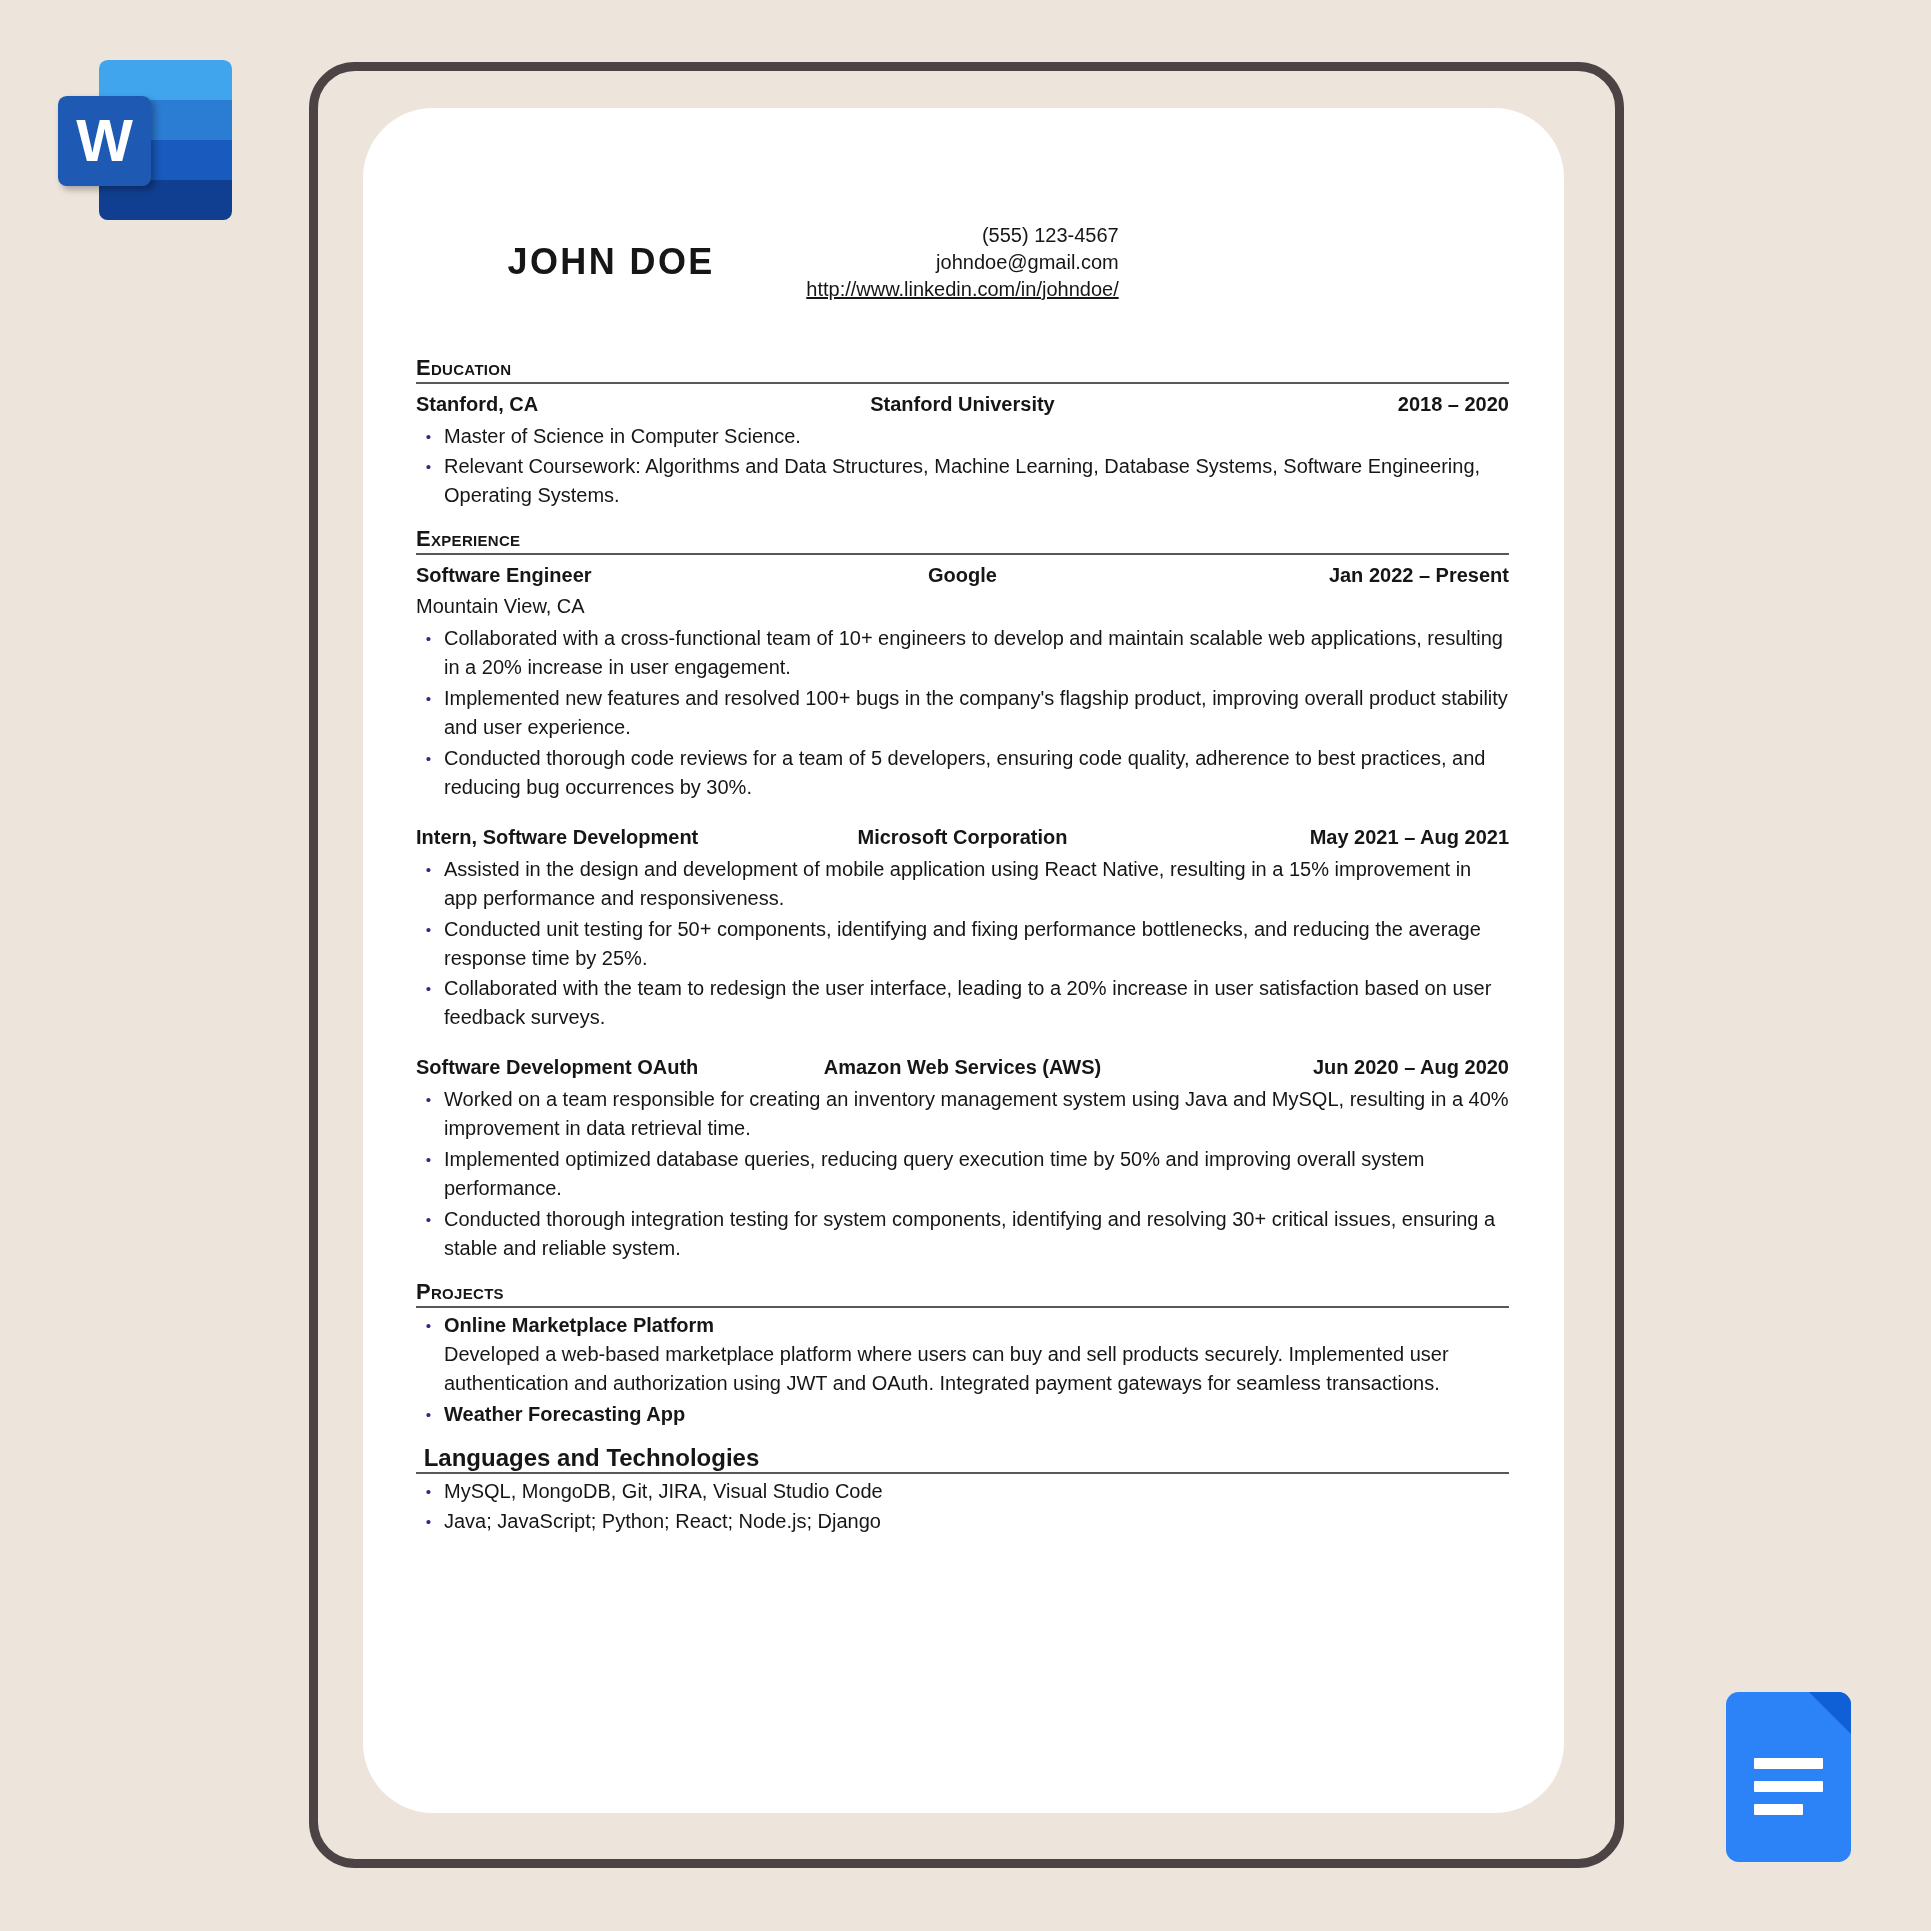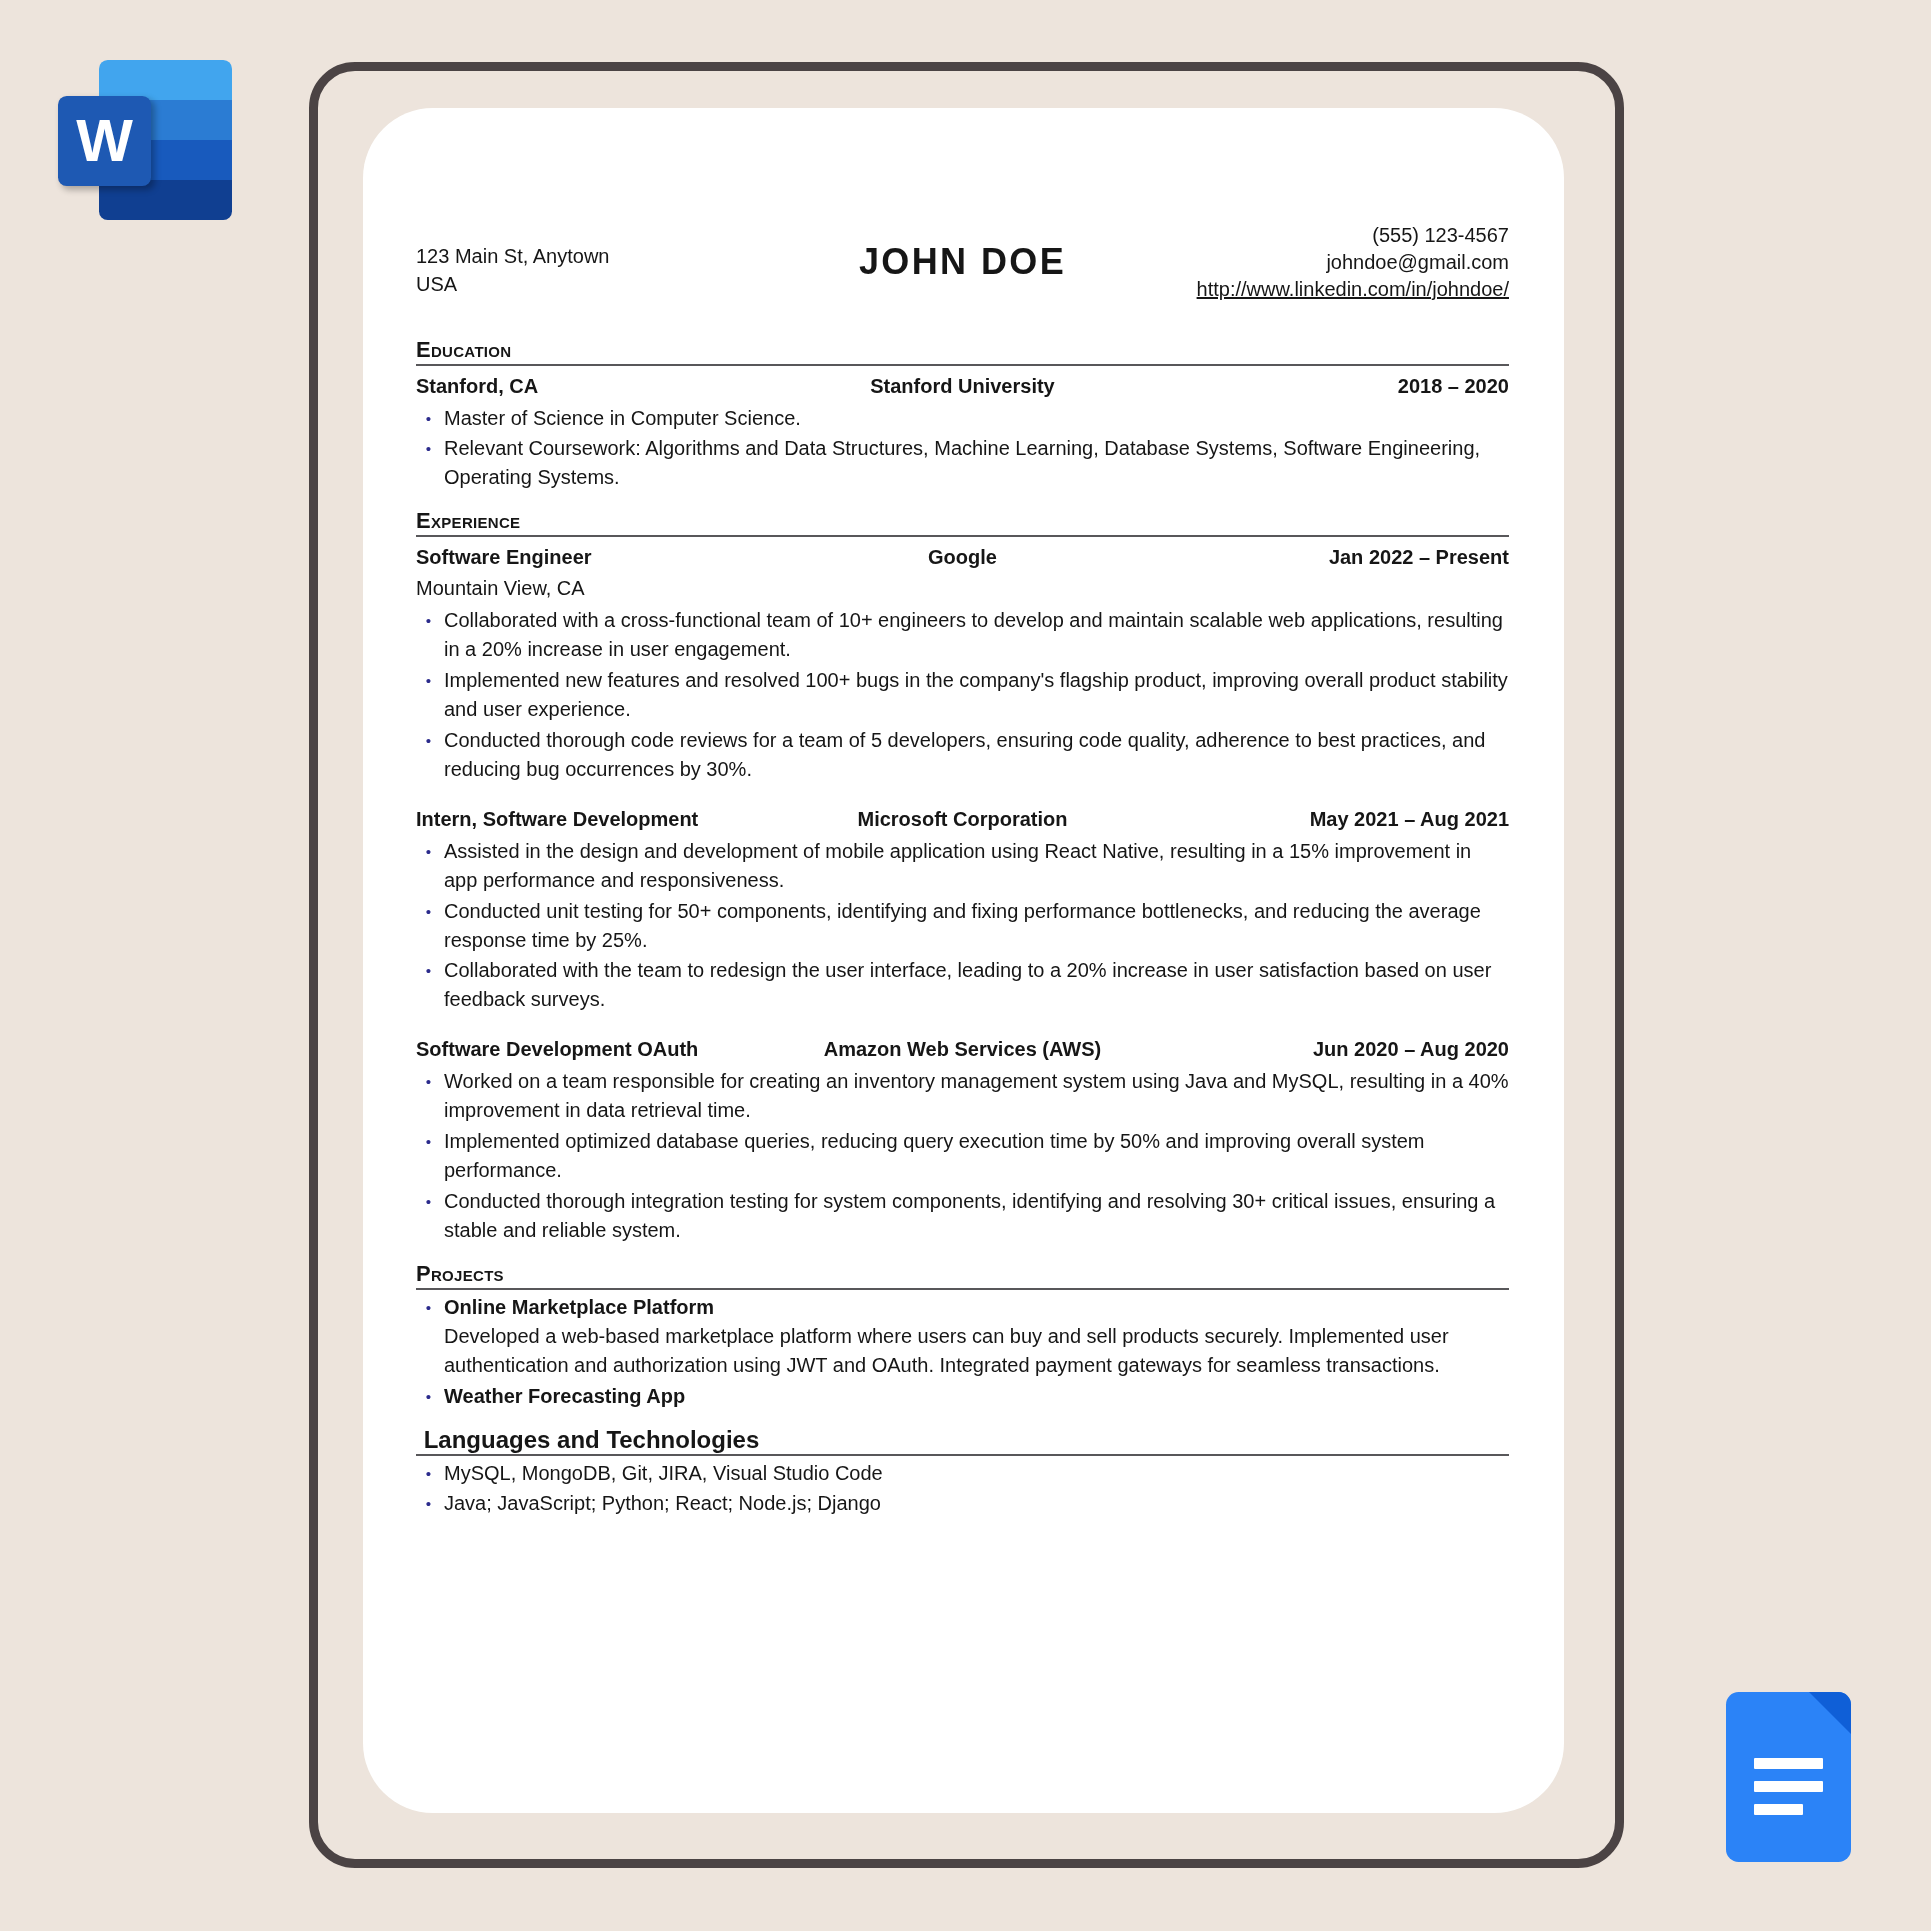--- a/index.html
+++ b/index.html
@@ -40,21 +40,21 @@
 
   
   .header{display:grid;grid-template-columns:1fr auto 1fr;align-items:start;}
   .addr{margin-top:20px;line-height:28px;}
   .person-name{margin-top:22px;font-size:36px;font-weight:800;letter-spacing:2.4px;line-height:1;white-space:nowrap;text-align:center;}
   .contact{text-align:right;line-height:27px;}
   .contact .link{text-decoration:underline;}
 
   
   .sec{margin-top:17px;}
-  .sec-first{margin-top:35px;}
+  .sec-first{margin-top:53px;}
   .shead{font-variant:small-caps;font-weight:700;font-size:22px;line-height:23px;letter-spacing:0.3px;}
   .shead2{font-weight:700;font-size:24px;line-height:23px;padding-left:7.7px;}
   .rule{border-bottom:2.9px solid #58575a;margin-top:2.9px;}
   .row3{display:grid;grid-template-columns:1fr auto 1fr;margin-top:5.8px;font-weight:700;}
   .row3 .c{text-align:left;}
   .row3 .r{text-align:right;}
   .loc{margin-top:1.9px;}
   ul{list-style:none;margin:2.9px 0 0 0;padding:0;}
   li{position:relative;padding-left:28px;margin-top:1.9px;}
   li::before{content:"•";position:absolute;left:9.7px;top:0;color:#2b2b8c;font-size:15.4px;line-height:29px;}
@@ -87,24 +87,20 @@
       <span>W</span>
     </div>
   </div>
 
   <div class="frame"></div>
 
   <div class="page">
     <div class="content">
 
       <div class="header">
-        <div class="addr">
-          <div>123 Main St, Anytown</div>
-          <div>USA</div>
-        </div>
         <div class="person-name">JOHN DOE</div>
         <div class="contact">
           <div>(555) 123-4567</div>
           <div>johndoe@gmail.com</div>
           <div class="link">http://www.linkedin.com/in/johndoe/</div>
         </div>
       </div>
 
       <div class="sec sec-first">
         <div class="shead">Education</div>

